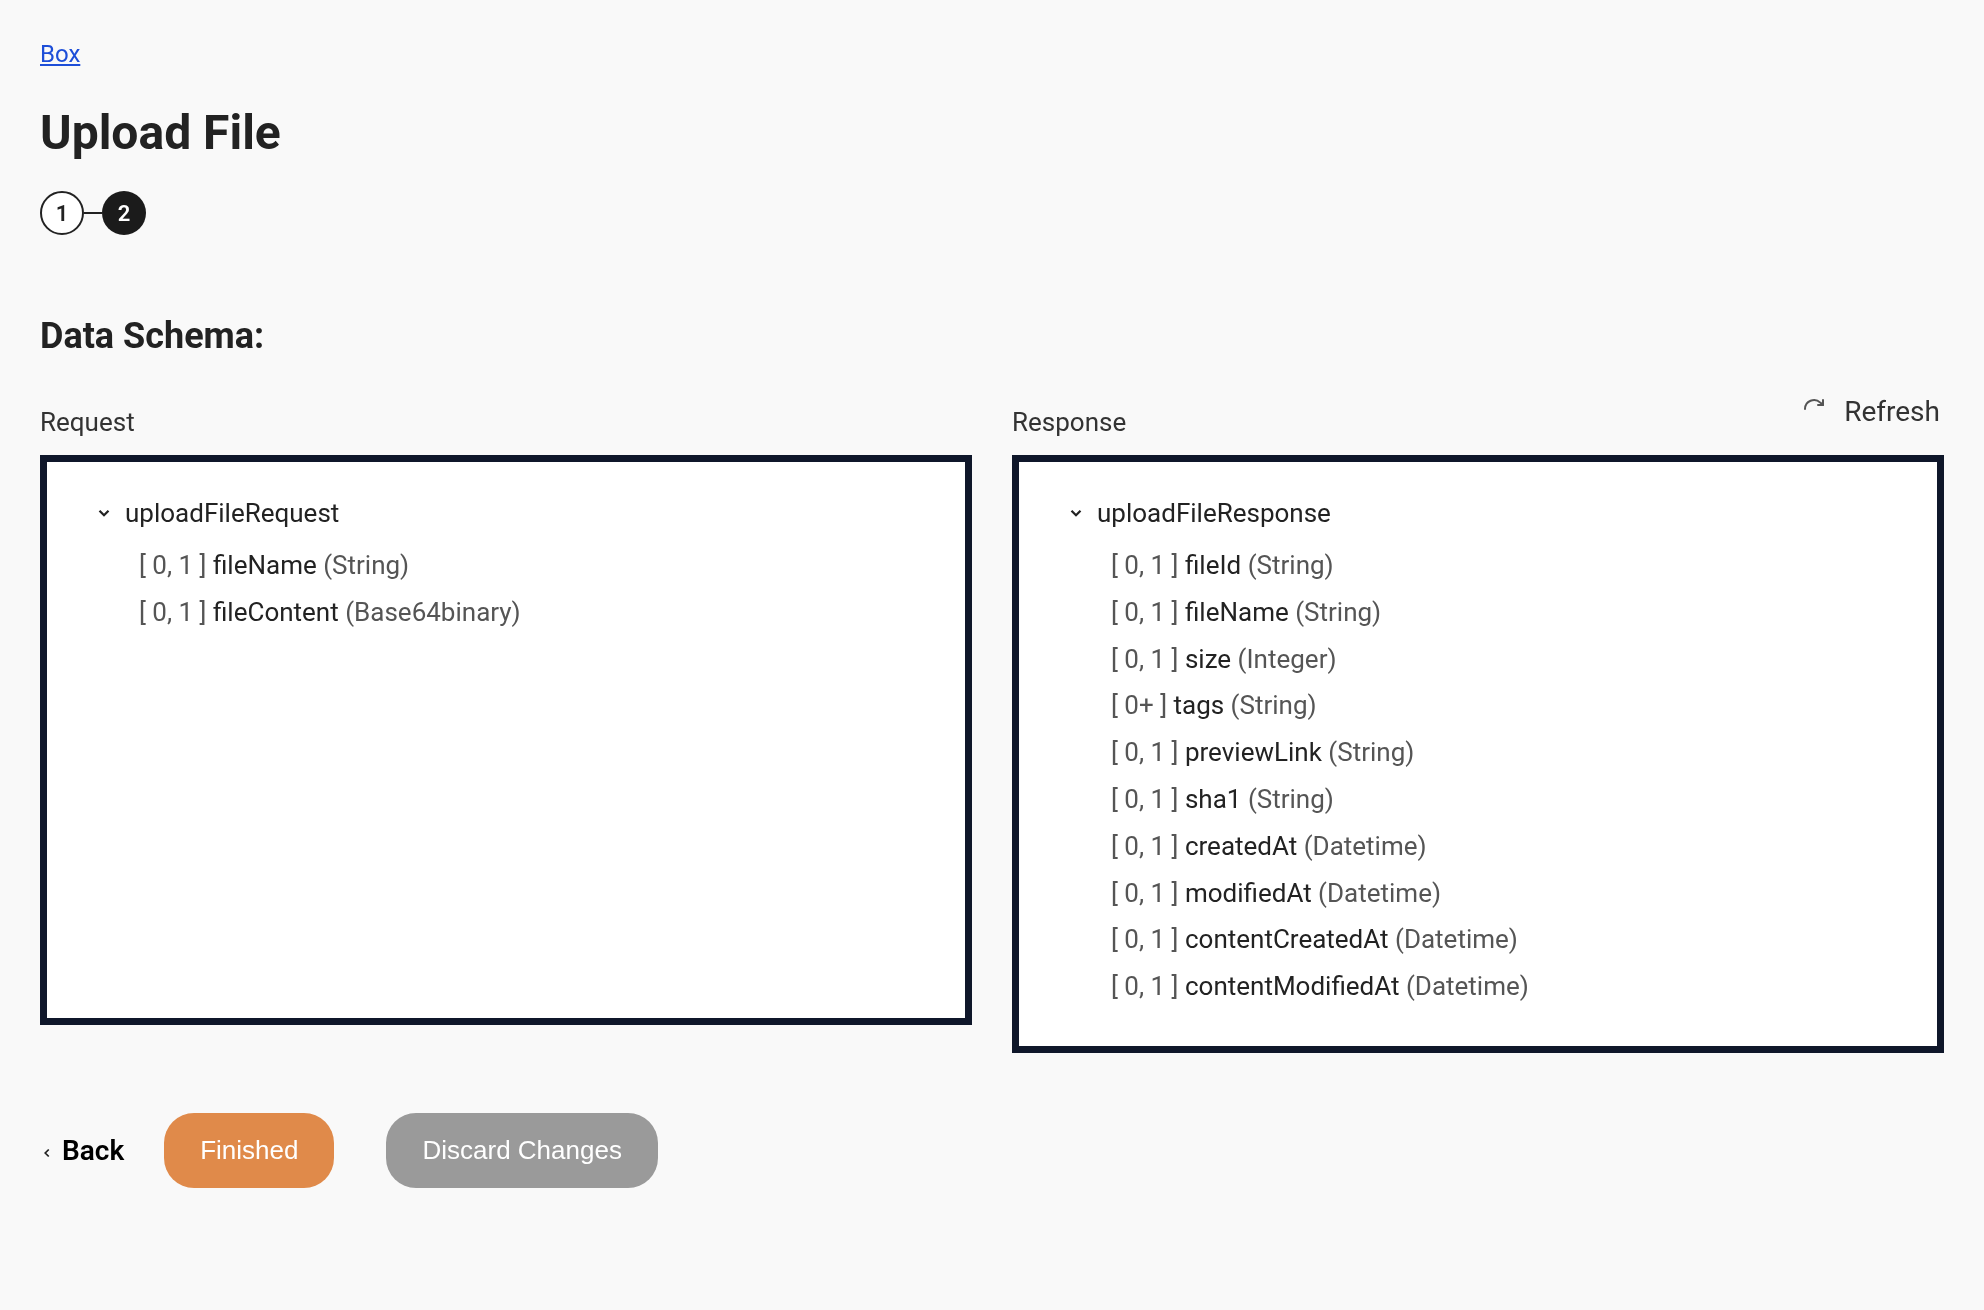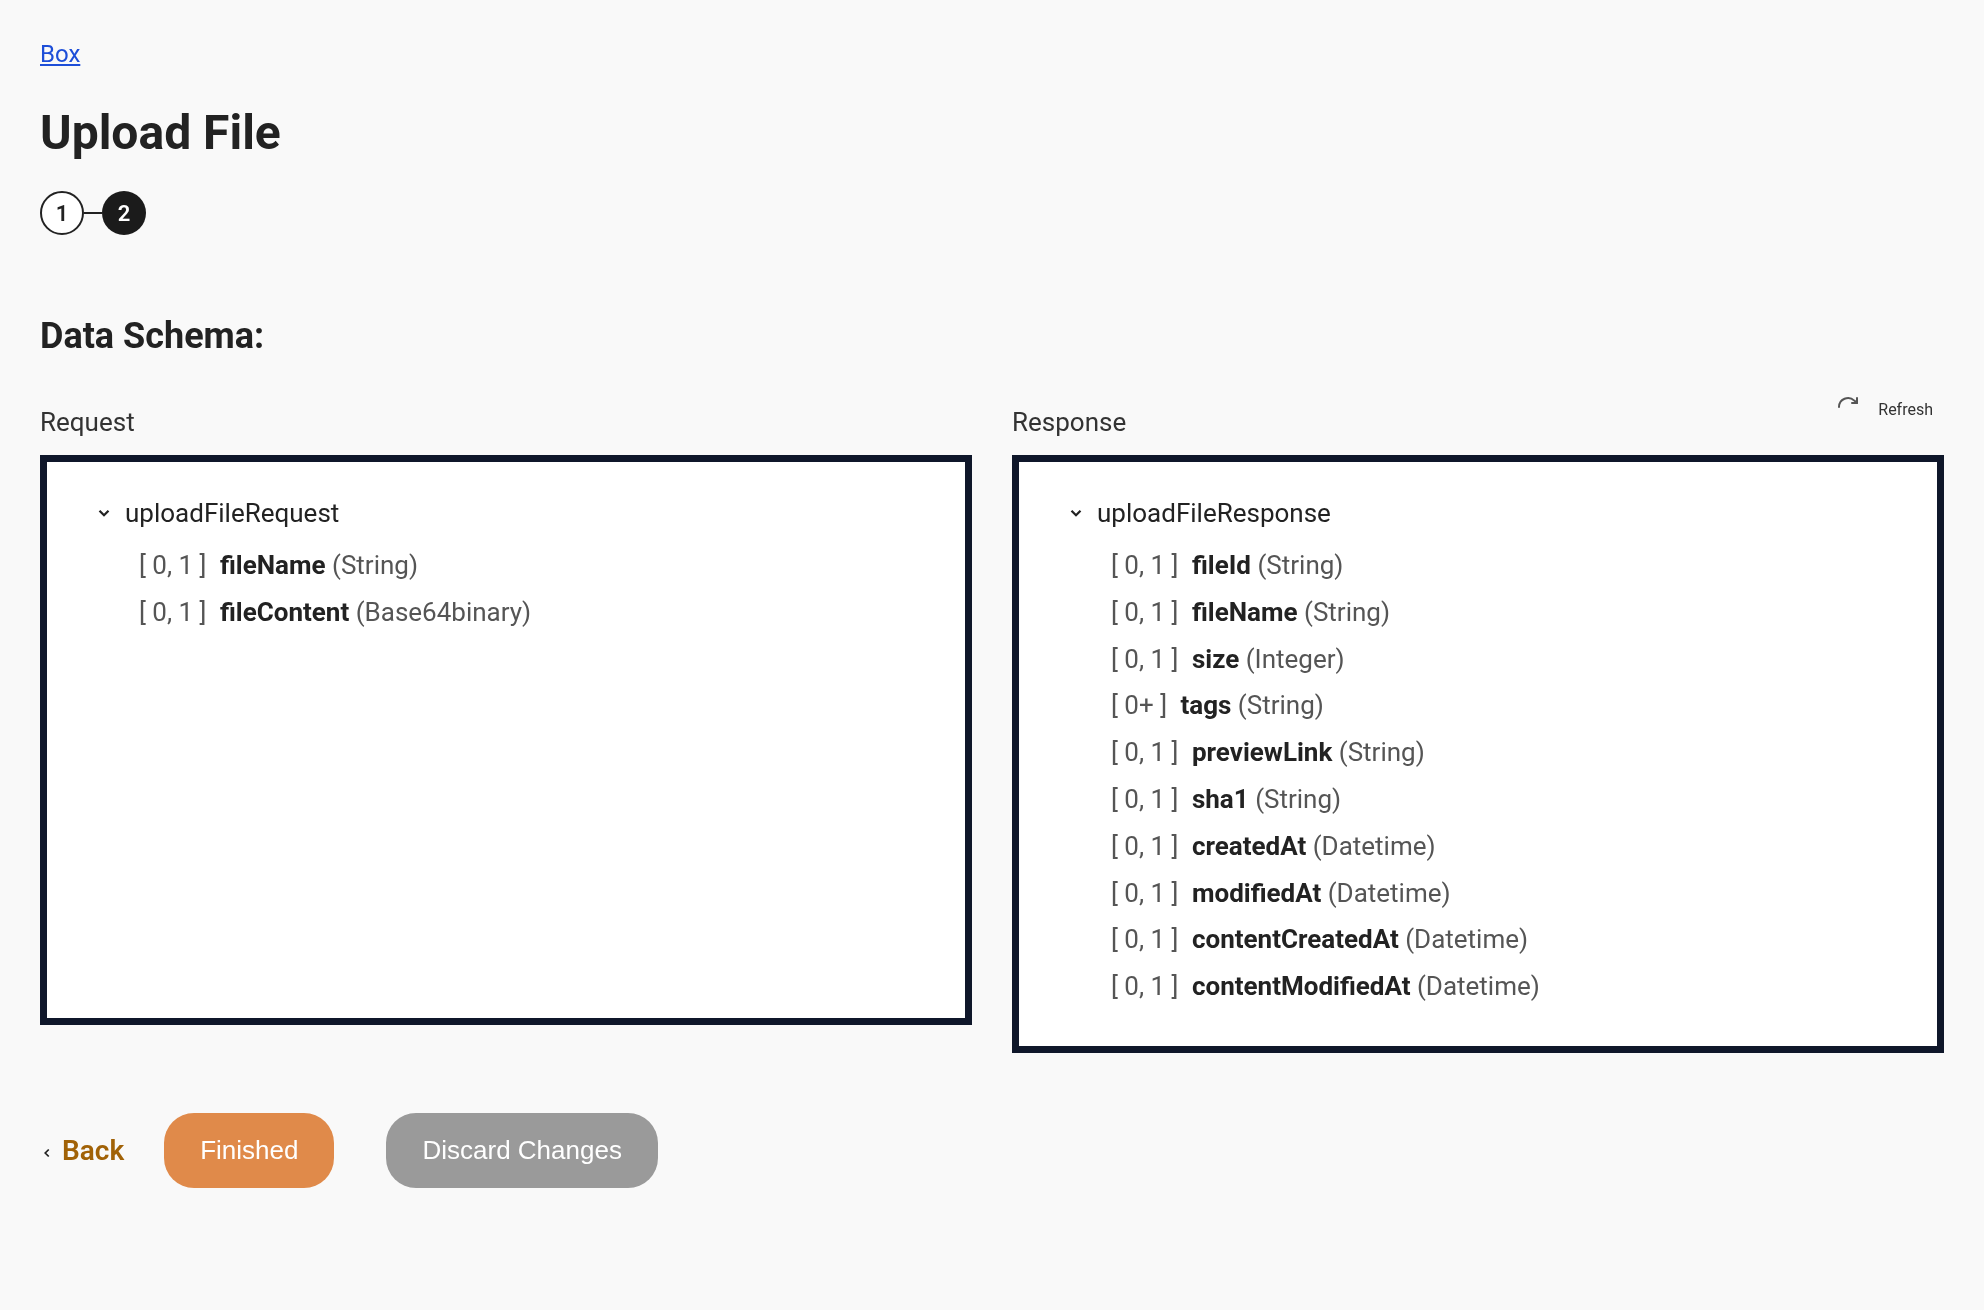--- a/index.html
+++ b/index.html
@@ -60,26 +60,26 @@
       font-weight: 700;
       margin-top: 80px;
       color: #222;
     }
     .schema-wrap {
       position: relative;
       margin-top: 50px;
     }
     .refresh {
       position: absolute;
-      right: 11px;
+      right: 4px;
       top: -12px;
       display: flex;
       align-items: center;
       gap: 18px;
-      font-size: 16px;
+      font-size: 28px;
       color: #333;
       cursor: pointer;
     }
     .refresh-icon svg {
       width: 24px;
       height: 24px;
       stroke: #555;
       fill: none;
     }
     .columns {
@@ -121,39 +121,38 @@
     }
     .field-row {
       font-size: 26px;
       color: #222;
       line-height: 1.8;
     }
     .field-card {
       color: #555;
     }
     .field-name {
-      font-weight: 700;
-      margin-left: 7px;
+      font-weight: 400;
     }
     .field-type {
       color: #555;
     }
     .footer {
       display: flex;
       align-items: center;
       gap: 40px;
       margin-top: 60px;
     }
     .back-link {
       display: flex;
       align-items: center;
       gap: 8px;
       font-size: 28px;
       font-weight: 600;
-      color: #a16207;
+      color: #000000;
       cursor: pointer;
     }
     .back-chevron svg {
       width: 14px;
       height: 14px;
       stroke: #222;
       fill: none;
     }
     .btn {
       border: none;

